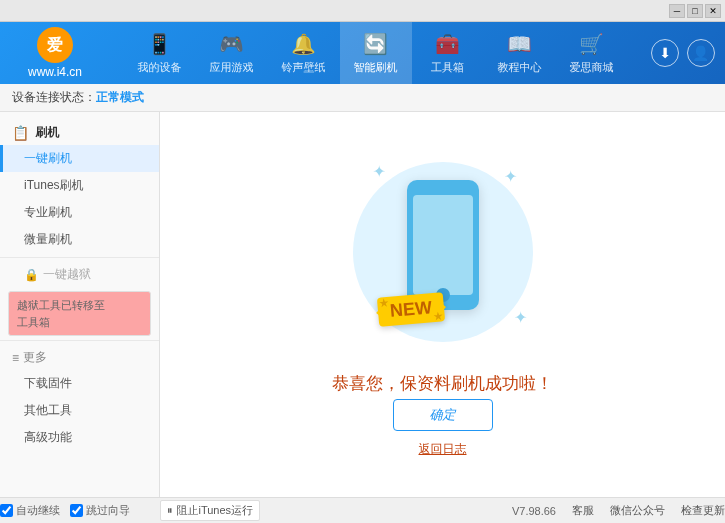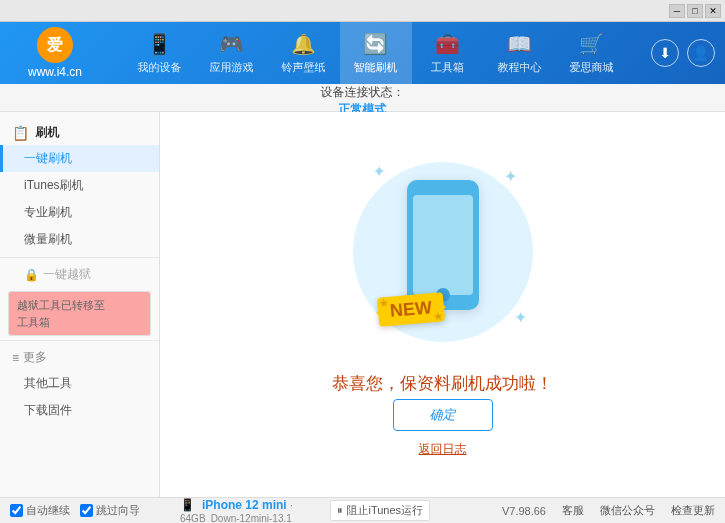--- a/index.html
+++ b/index.html
@@ -87,21 +87,20 @@
     
     .status-bar {
       height: 28px;
       background: #f5f5f5;
       border-bottom: 1px solid #e0e0e0;
       display: flex;
       align-items: center;
       padding: 0 12px;
       font-size: 12px;
       color: #444;
-      flex-direction: column;
     }
     .status-bar .status-normal { color: #2196f3; font-weight: bold; }
 
     
     .main-content {
       display: flex;
       height: calc(523px - 22px - 62px - 28px - 26px);
     }
 
     
@@ -286,21 +285,21 @@
       text-decoration: underline;
     }
 
     
     .bottom-bar {
       height: 26px;
       background: #f0f0f0;
       border-top: 1px solid #ddd;
       display: flex;
       align-items: center;
-      padding: 0 10px;
+      padding: 0 0;
       font-size: 11px;
       color: #666;
     }
     .bottom-left {
       display: flex;
       align-items: center;
       gap: 10px;
       width: 160px;
     }
     .checkbox-item {
@@ -423,24 +422,27 @@
     <div class="info-box">
       <span style="white-space:pre-line;">越狱工具已转移至
 工具箱</span>
     </div>
     <div class="sidebar-divider"></div>
     <div class="sidebar-more-title">
       <span style="margin-right:4px;">≡</span>
       <span>更多</span>
     </div>
     <div class="sidebar-item">
+      <span>下载固件</span>
+    </div>
+    <div class="sidebar-item">
       <span>其他工具</span>
     </div>
     <div class="sidebar-item">
-      <span>下载固件</span>
+      <span>高级功能</span>
     </div>
   </div>
 
   <div class="center-content">
 
     <div class="phone-illustration">
       <div class="phone-bg-circle"></div>
       <span class="sparkle sparkle-1">✦</span>
       <span class="sparkle sparkle-2">✦</span>
       <span class="sparkle sparkle-3">✦</span>
@@ -471,29 +473,20 @@
     <label class="checkbox-item">
       <input type="checkbox" checked="" style="">
       <span>自动继续</span>
     </label>
     <label class="checkbox-item">
       <input type="checkbox" checked="" style="">
       <span>跳过向导</span>
     </label>
   </div>
 
-  <div class="bottom-device">
-    <span style="font-size:12px;color:#2196f3;margin-right:4px;">📱</span>
-    <span class="device-name">iPhone 12 mini</span>
-    <span class="device-info"> · </span>
-    <span class="device-info">64GB</span>
-    <span class="device-info" style="margin-left:2px;">
-      <span>Down-12mini-13.1</span>
-    </span>
-  </div>
 
   <div class="status-stop">
     <span>⏸</span>
     <span>阻止iTunes运行</span>
   </div>
 
   <div class="bottom-center"></div>
 
   <div class="bottom-right">
     <span>V7.98.66</span>

